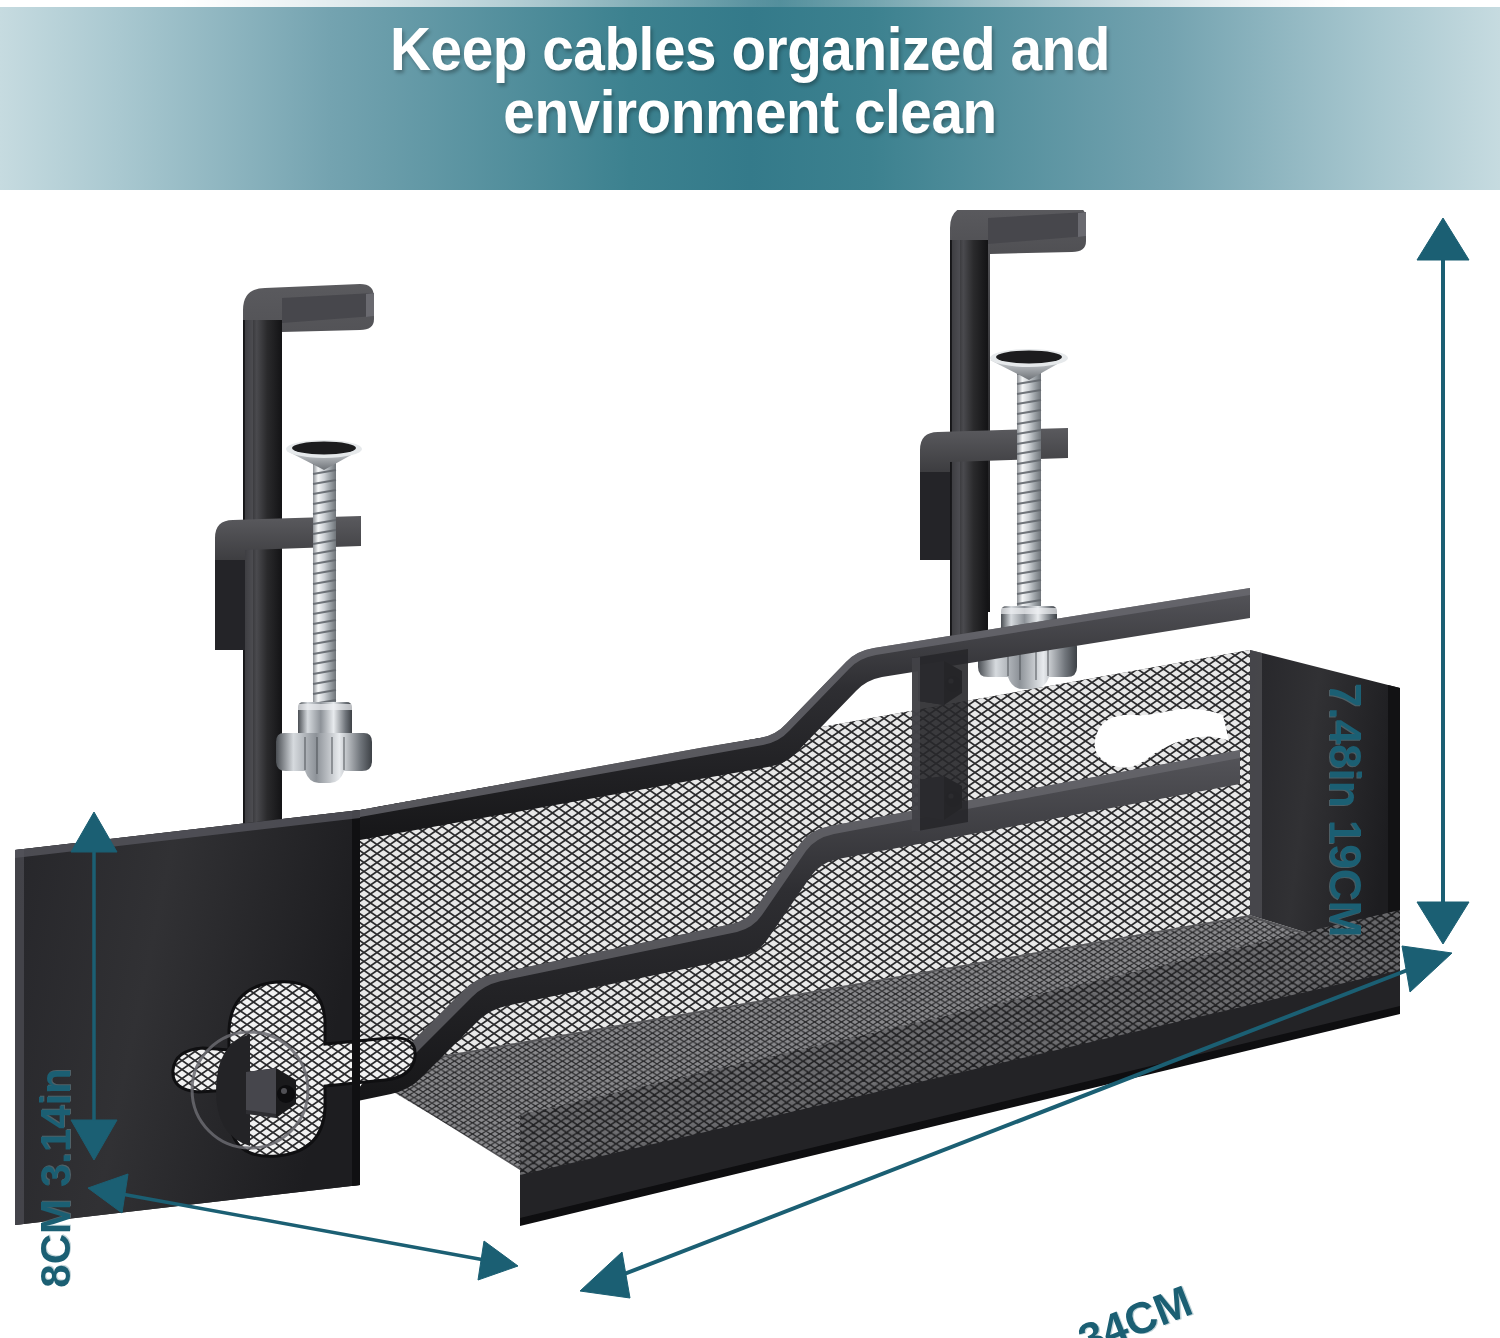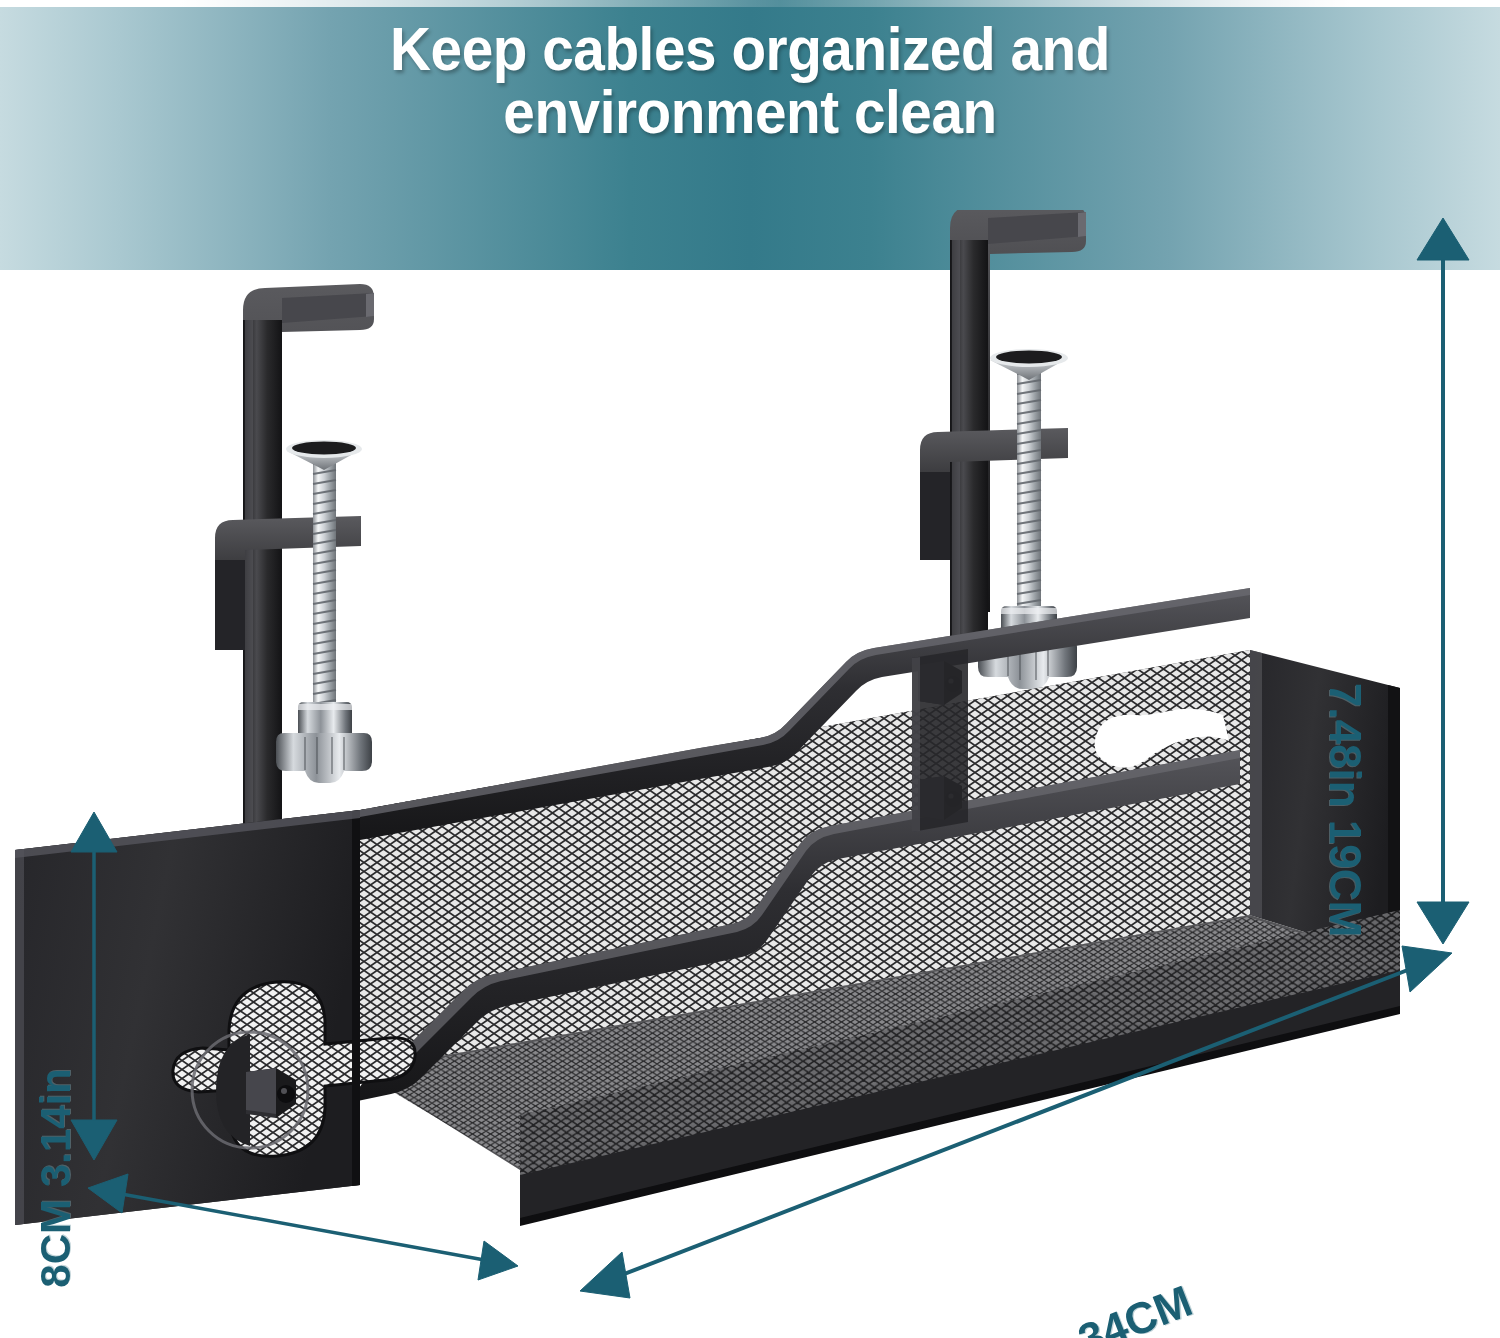--- a/index.html
+++ b/index.html
@@ -1,20 +1,20 @@
 <!DOCTYPE html>
 <html><head>
 <meta charset="utf-8">
 <style>
   html,body{margin:0;padding:0;background:#fff;}
   body{width:1500px;height:1338px;position:relative;overflow:hidden;
        font-family:"Liberation Sans","DejaVu Sans",sans-serif;}
 
   
-  #banner{position:absolute;left:0;top:0;width:1500px;height:270px;
+  #banner{position:absolute;left:0;top:0;width:1500px;height:190px;
           background:linear-gradient(90deg,
              #c6dbe0 0%, #a9c8d0 8%, #74a3b0 22%,
              #3c818f 42%, #347a8a 50%, #3c818f 58%,
              #74a3b0 78%, #a9c8d0 92%, #c6dbe0 100%);
           overflow:hidden;}
   #banner::before{content:"";position:absolute;left:0;top:0;width:100%;height:7px;
           background:linear-gradient(90deg,#ffffff 0%,#ffffff 12%,rgba(255,255,255,.55) 35%,
                      rgba(255,255,255,.15) 52%,rgba(255,255,255,.55) 70%,#ffffff 90%,#ffffff 100%);}
   #banner-text{position:absolute;left:0;top:18px;width:1500px;text-align:center;
           color:#fff;font-weight:700;font-size:61px;line-height:1.04;

